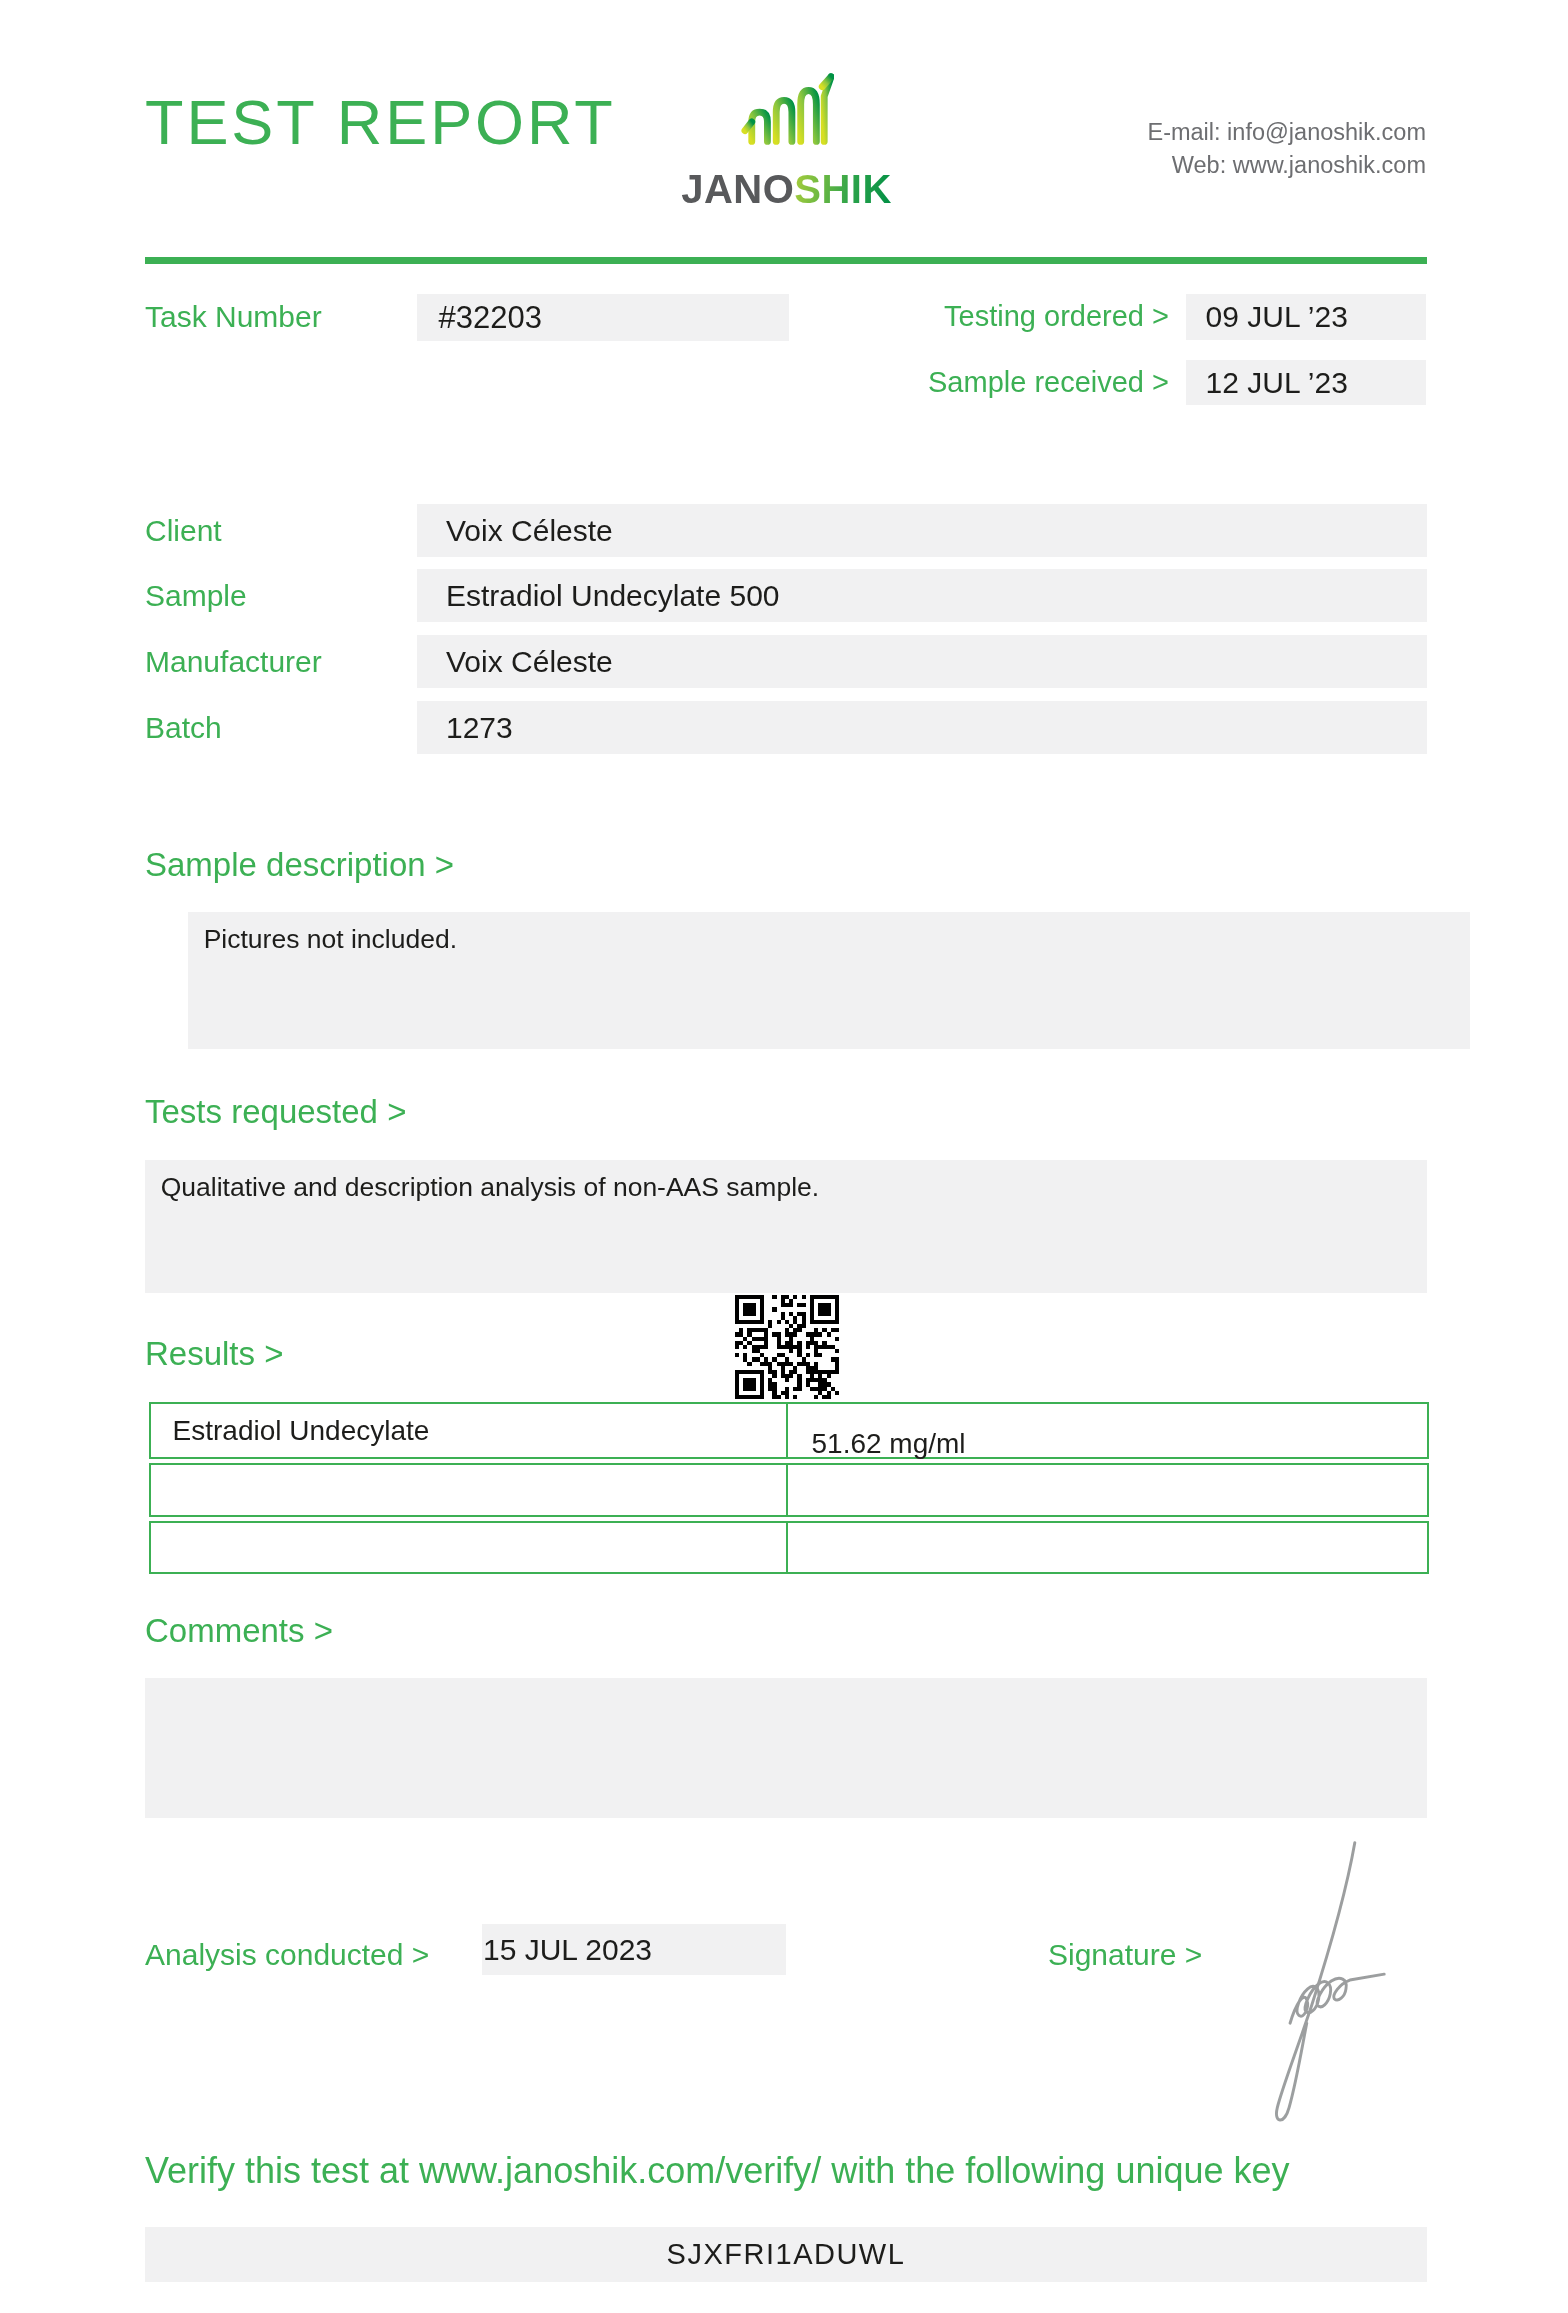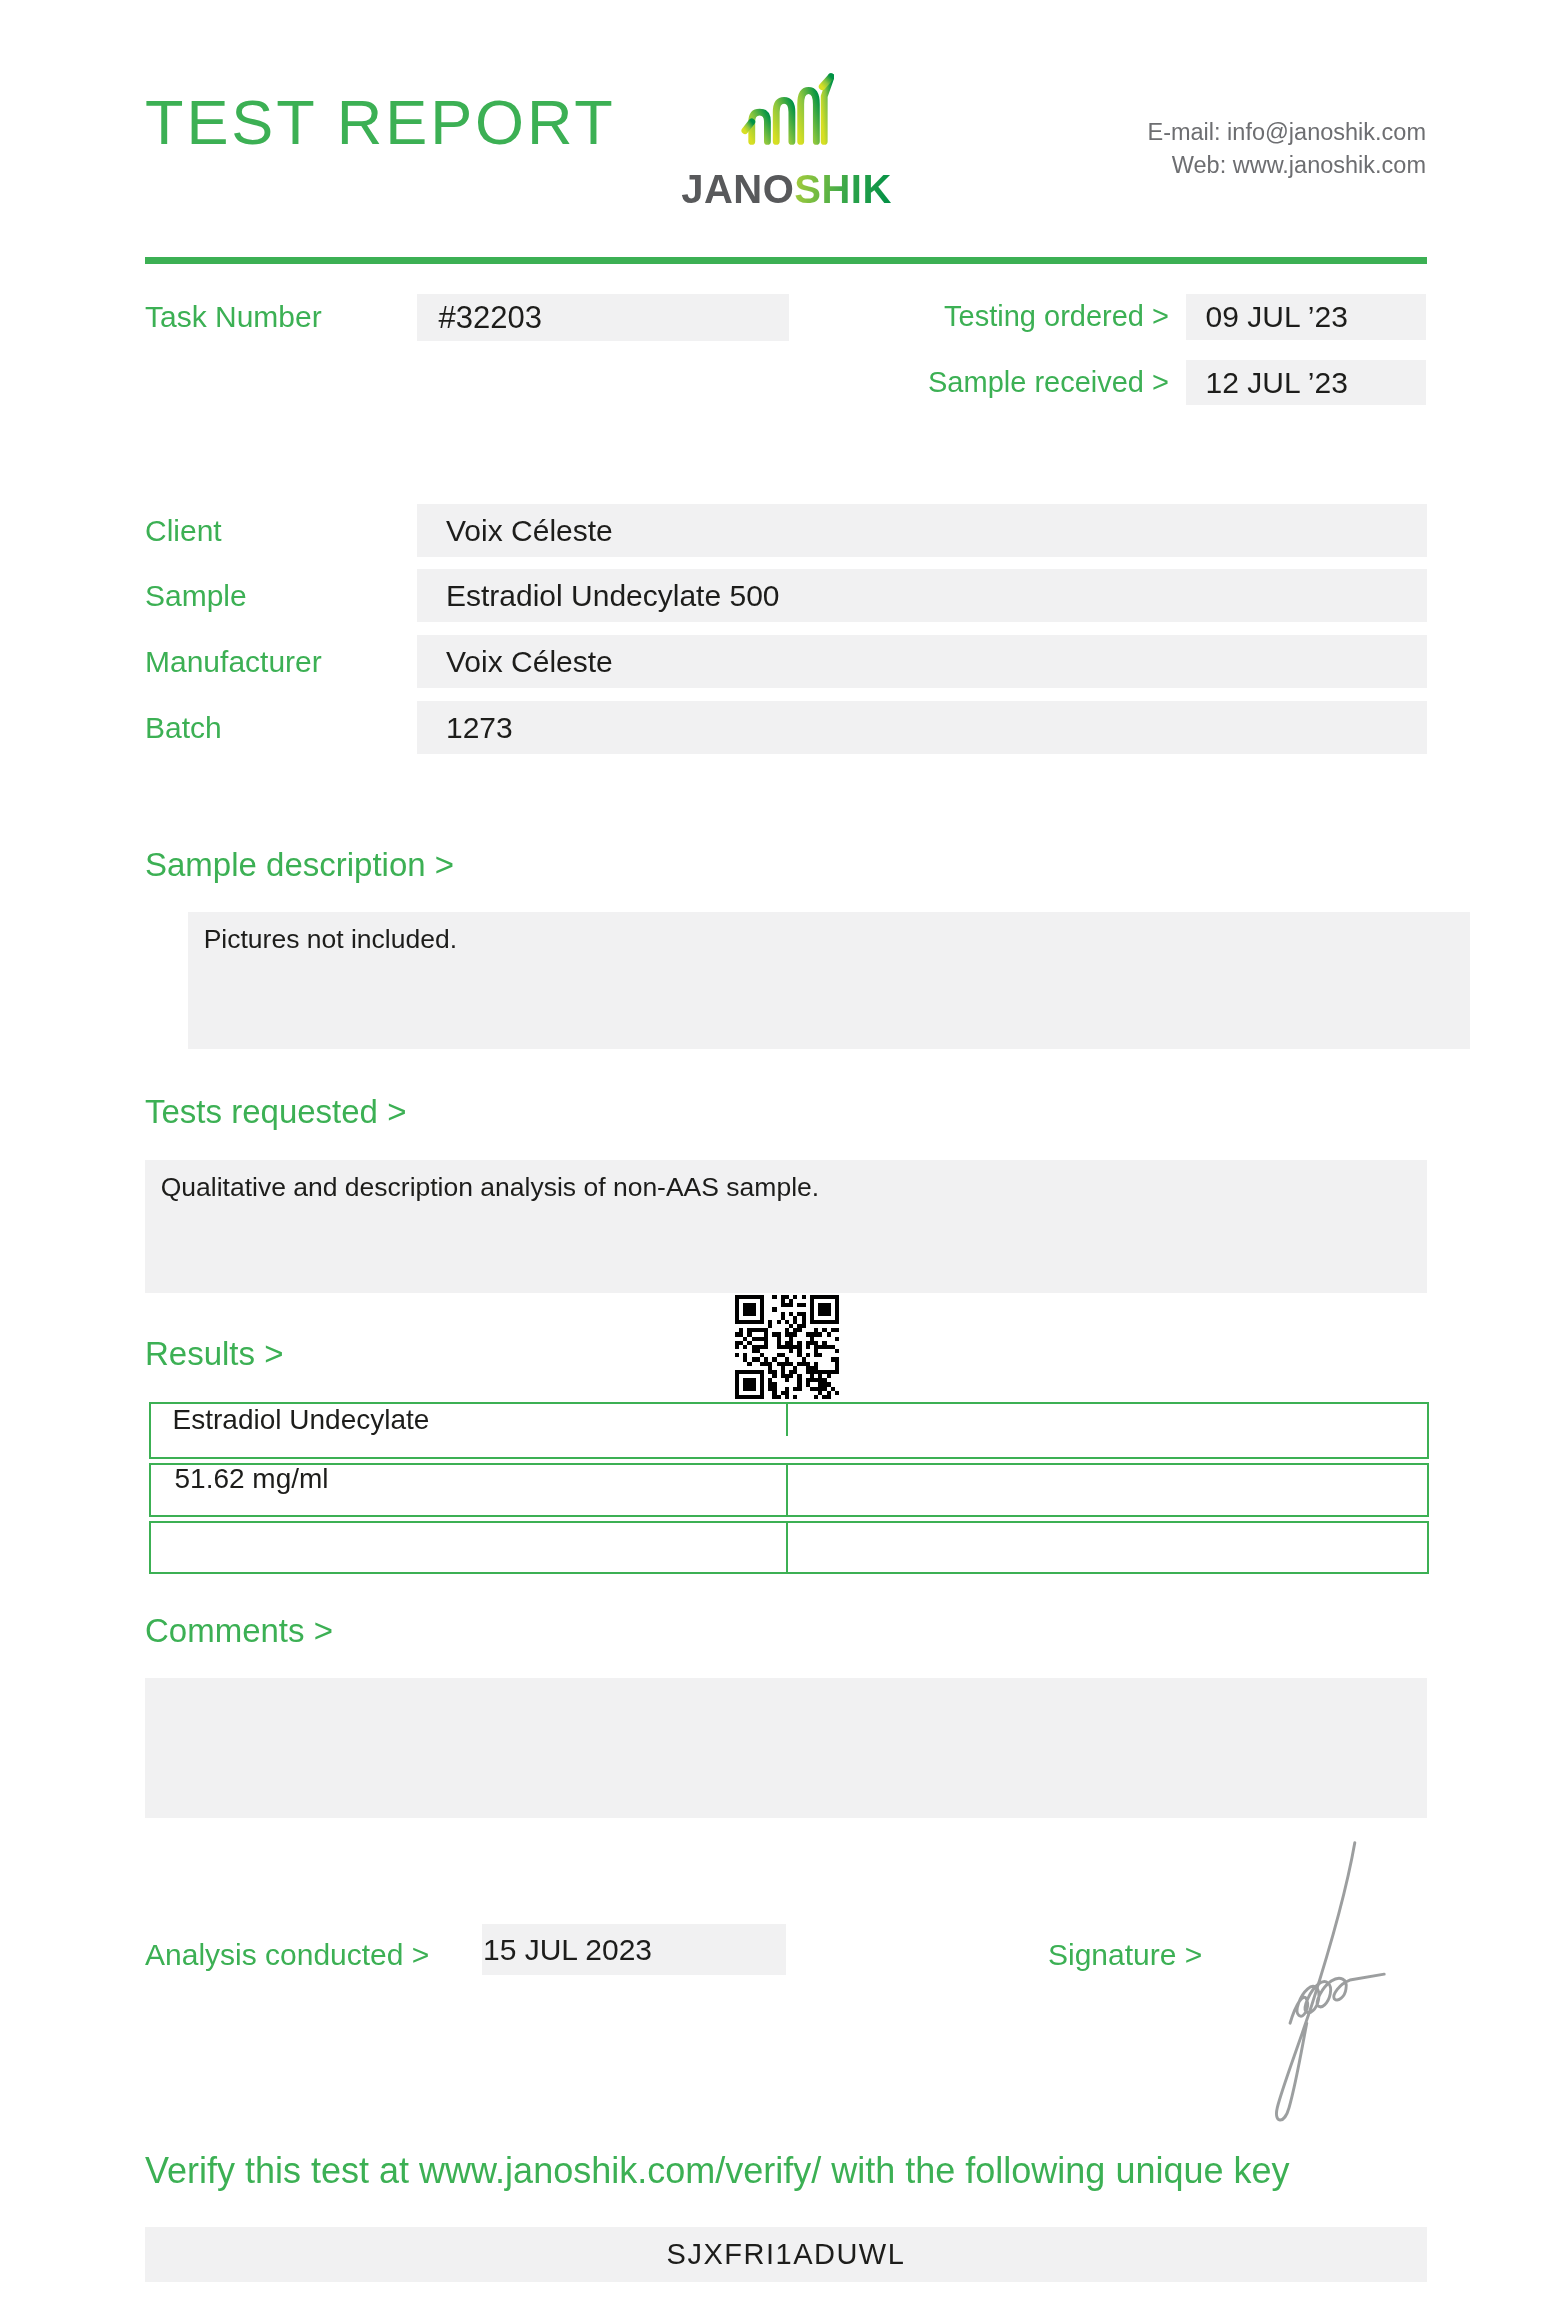--- a/index.html
+++ b/index.html
@@ -406,21 +406,21 @@
       <rect x="9" y="24" width="1" height="1"></rect>
       <rect x="10" y="24" width="1" height="1"></rect>
       <rect x="12" y="24" width="1" height="1"></rect>
       <rect x="14" y="24" width="1" height="1"></rect>
       <rect x="19" y="24" width="1" height="1"></rect>
       <rect x="21" y="24" width="1" height="1"></rect>
       <rect x="22" y="24" width="1" height="1"></rect>
     </svg>
 
   <div class="abs rtable" style="left:149px;top:1402px;">
-    <div class="rrow" style="height:57px;flex-direction:column;">
+    <div class="rrow" style="height:57px;">
       <div class="rcell1">Estradiol Undecylate</div>
       <div class="rcell2">51.62 mg/ml</div>
     </div>
     <div class="rrow" style="height:54px;">
       <div class="rcell1"></div>
       <div class="rcell2"></div>
     </div>
     <div class="rrow" style="height:53px;">
       <div class="rcell1"></div>
       <div class="rcell2"></div>

